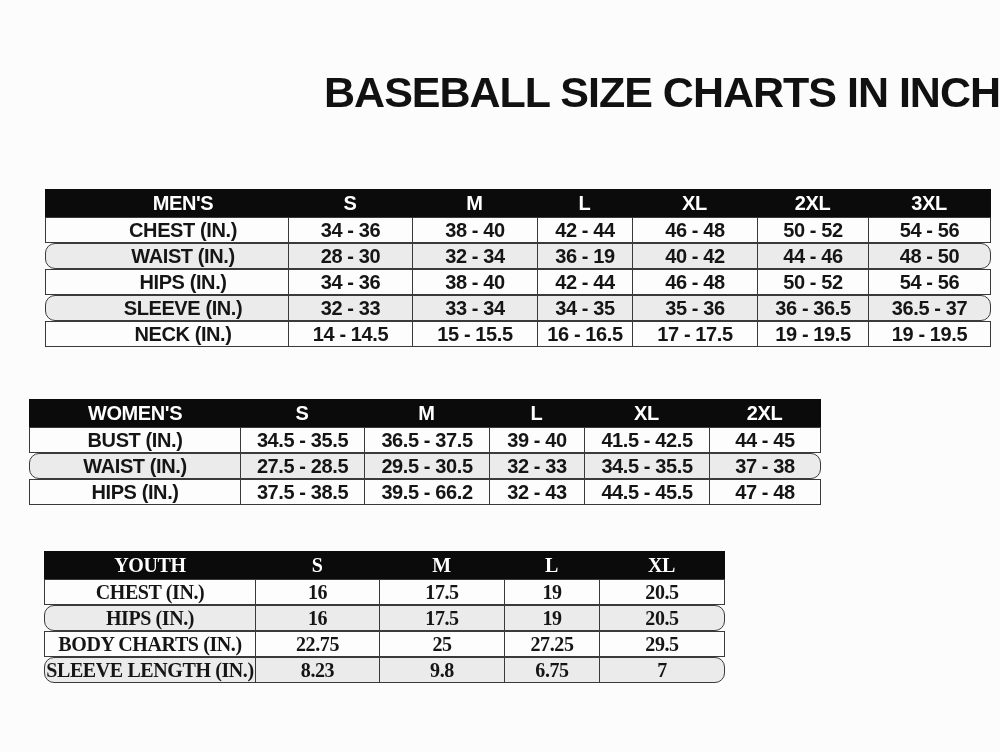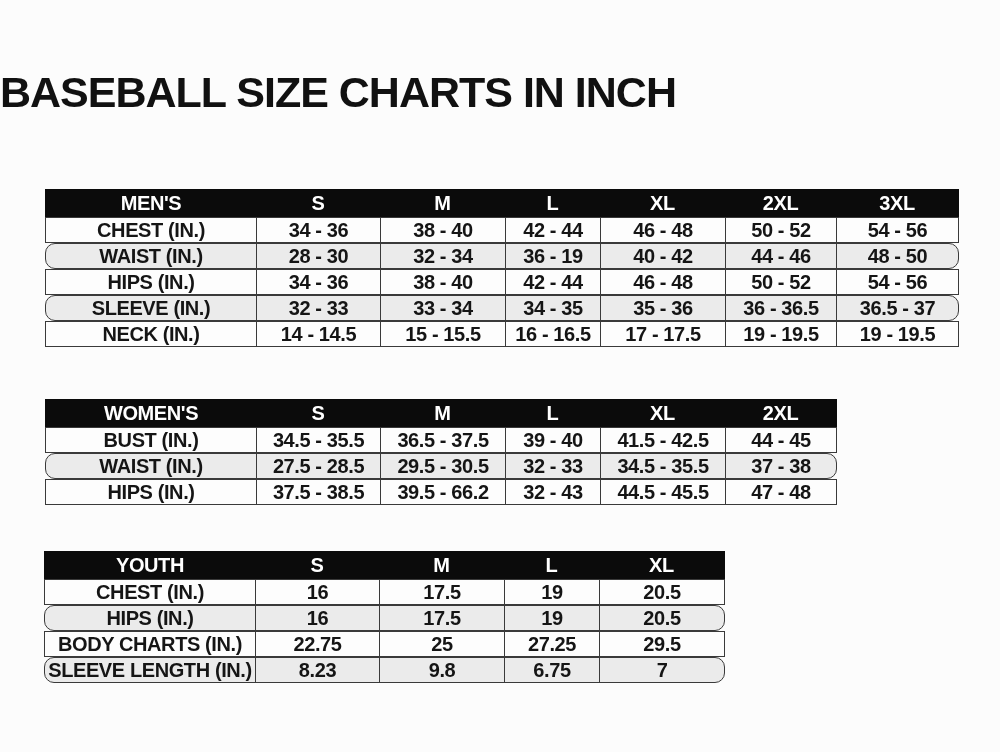--- a/index.html
+++ b/index.html
@@ -15,38 +15,38 @@
   html,body{background:#ffffff;}
   .canvas{
     position:relative;
     width:1000px;height:752px;
     background:var(--page-bg);
     font-family:"Liberation Sans","DejaVu Sans",sans-serif;
     overflow:hidden;
   }
   .page-title{
     position:absolute;top:68px;left:0;width:100%;
-    text-align:left;
+    text-align:right;
     font-size:43px;font-weight:bold;color:#111;
     letter-spacing:-1px;
     font-family:"Liberation Sans","DejaVu Sans",sans-serif;
   }
   .tbl{position:absolute;}
   .t-mens{left:45px;top:189px;}
-  .t-womens{left:45px;top:399px;}
+  .t-womens{left:29px;top:399px;}
   .t-youth{left:44px;top:551px;}
   .row{
     display:grid;
     height:26px;
     background:var(--row-bg);
     border:1px solid var(--border);
   }
-  .t-mens  .row{grid-template-columns:210px 124px 125px 95px 125px 111px 122px;}
+  .t-mens  .row{grid-template-columns:210px 124px 125px 95px 125px 111px 122px;padding-left:32px;}
   .t-womens .row{grid-template-columns:210px 124px 125px 95px 125px 111px;}
-  .t-youth .row{grid-template-columns:210px 124px 125px 95px 125px;}
+  .t-youth .row{grid-template-columns:210px 124px 125px 95px 125px;font-family:Liberation Serif, serif;}
   .row.head{
     height:28px;margin-top:0;
     background:var(--header-bg);
     border:1px solid var(--header-bg);
   }
   .row.alt{background:var(--row-alt-bg);border-radius:10px;}
   .cell{
     display:flex;align-items:center;justify-content:center;
     font-size:20px;font-weight:bold;color:var(--text);
     letter-spacing:-0.4px;

